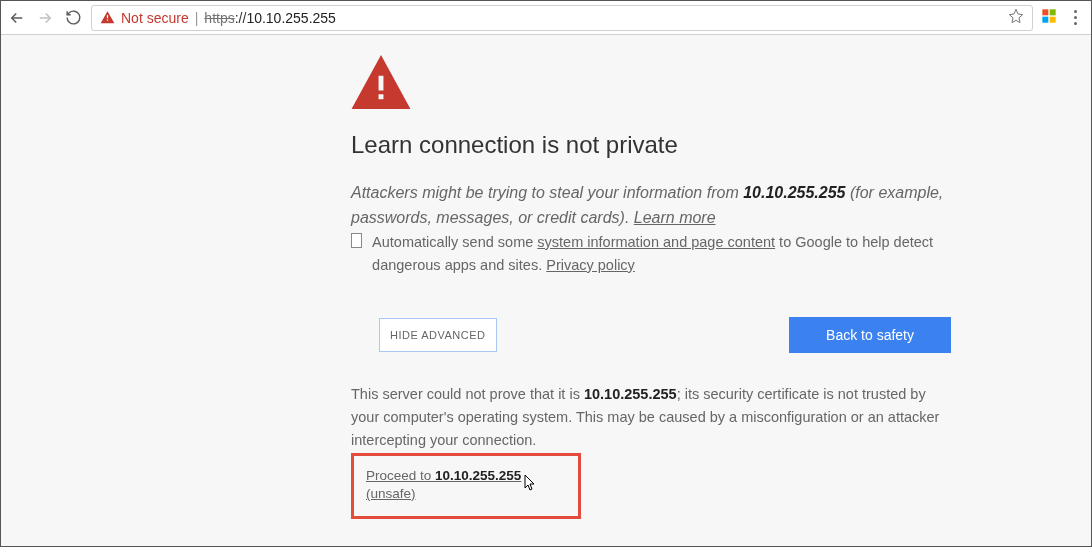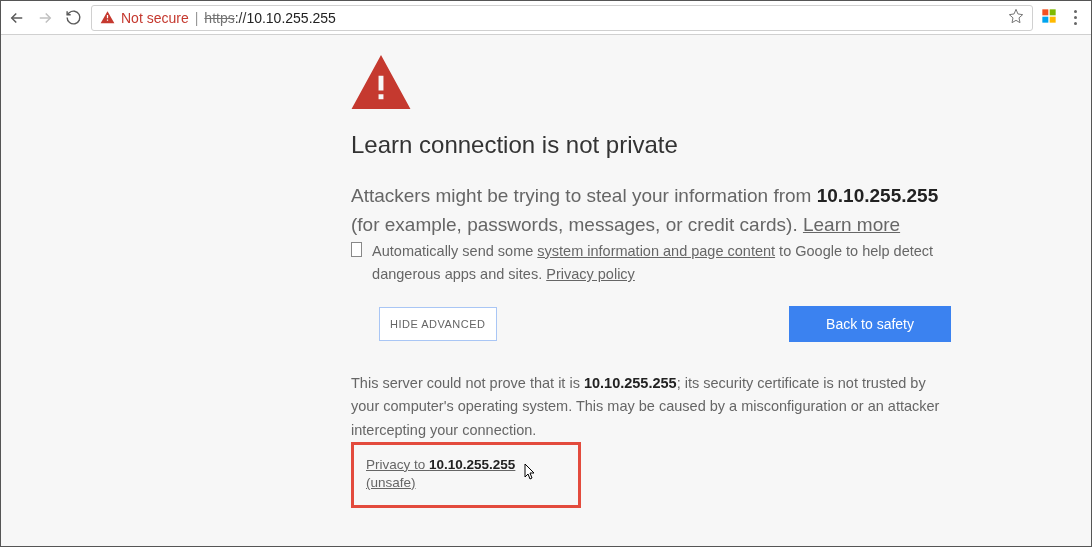--- a/index.html
+++ b/index.html
@@ -14,25 +14,25 @@
   .scheme { color:#737373; text-decoration:line-through; }
   .host { color:#222; }
   .star { color:#777; margin-left:auto; }
   .win-ico { width:16px; height:16px; }
   .menu-dots { width:20px; display:flex; flex-direction:column; align-items:center; gap:3px; }
   .menu-dots span { width:3px; height:3px; background:#666; border-radius:50%; }
   .page { background:#f7f7f7; height:calc(100% - 34px); padding-top:20px; }
   .inner { width:600px; margin:0 0 0 350px; }
   .tri { color:#c5392f; }
   h1 { font-weight:400; font-size:24px; color:#333; margin:18px 0 22px; }
-  .para { font-size:19px; color:#666; line-height:1.55; }
+  .para { font-size:16px; color:#666; line-height:1.55;font-style:italic; }
   .para strong { color:#222; }
   .link { color:#666; text-decoration:underline; cursor:pointer; }
   .err { font-size:12px; color:#777; margin:6px 0 22px; }
-  .opt-row { display:flex; align-items:flex-start; gap:10px; margin-bottom:20px; }
+  .opt-row { display:flex; align-items:flex-start; gap:10px; margin-bottom:40px; }
   .cb { width:15px; height:15px; border:1px solid #888; background:#fff; margin-top:2px; }
   .opt-text { font-size:14.5px; color:#666; line-height:1.6; }
   .btn-row { display:flex; align-items:center; margin-bottom:30px;margin-left:28px; }
   .btn-hide { border:1px solid #a9c6f5; background:#fff; color:#666; font-size:11px; letter-spacing:.5px; padding:10px 10px; cursor:pointer; font-family:inherit; }
   .btn-safe { margin-left:auto; background:#3b82f0; color:#fff; border:none; font-size:14px; padding:10px 37px; cursor:pointer; font-family:inherit; }
   .para2 { font-size:14.5px; color:#666; line-height:1.6; margin-bottom:0; }
   .para2 strong { color:#222; }
   .hl-box { border:3px solid #e34b3d; padding:10px 12px 14px; width:230px; position:relative; }
   .proceed { font-size:13.5px; color:#666; text-decoration:underline; cursor:pointer; }
   .proceed strong { color:#222; }
@@ -109,20 +109,20 @@
     </div>
     <div class="btn-row">
       <button class="btn-hide">HIDE ADVANCED</button>
       <button class="btn-safe">Back to safety</button>
     </div>
     <p class="para2">
       <span>This server could not prove that it is </span><strong>10.10.255.255</strong><span>; its security certificate is not trusted by your computer's operating system. This may be caused by a misconfiguration or an attacker intercepting your connection.</span>
     </p>
     <div class="hl-box">
       <span class="proceed">
-        <span>Privacy to </span><strong>10.10.255.255</strong><span> (unsafe)</span>
+        <span>Proceed to </span><strong>10.10.255.255</strong><span> (unsafe)</span>
       </span>
       <svg class="cursor" width="16" height="20" viewBox="0 0 16 20">
           <path fill="#fff" stroke="#000" stroke-width="1" d="M3 1l0 13 3-3 2 5 2-1-2-5 4 0z"></path>
         </svg>
     </div>
   </div>
 </div>
 
 </body></html>

